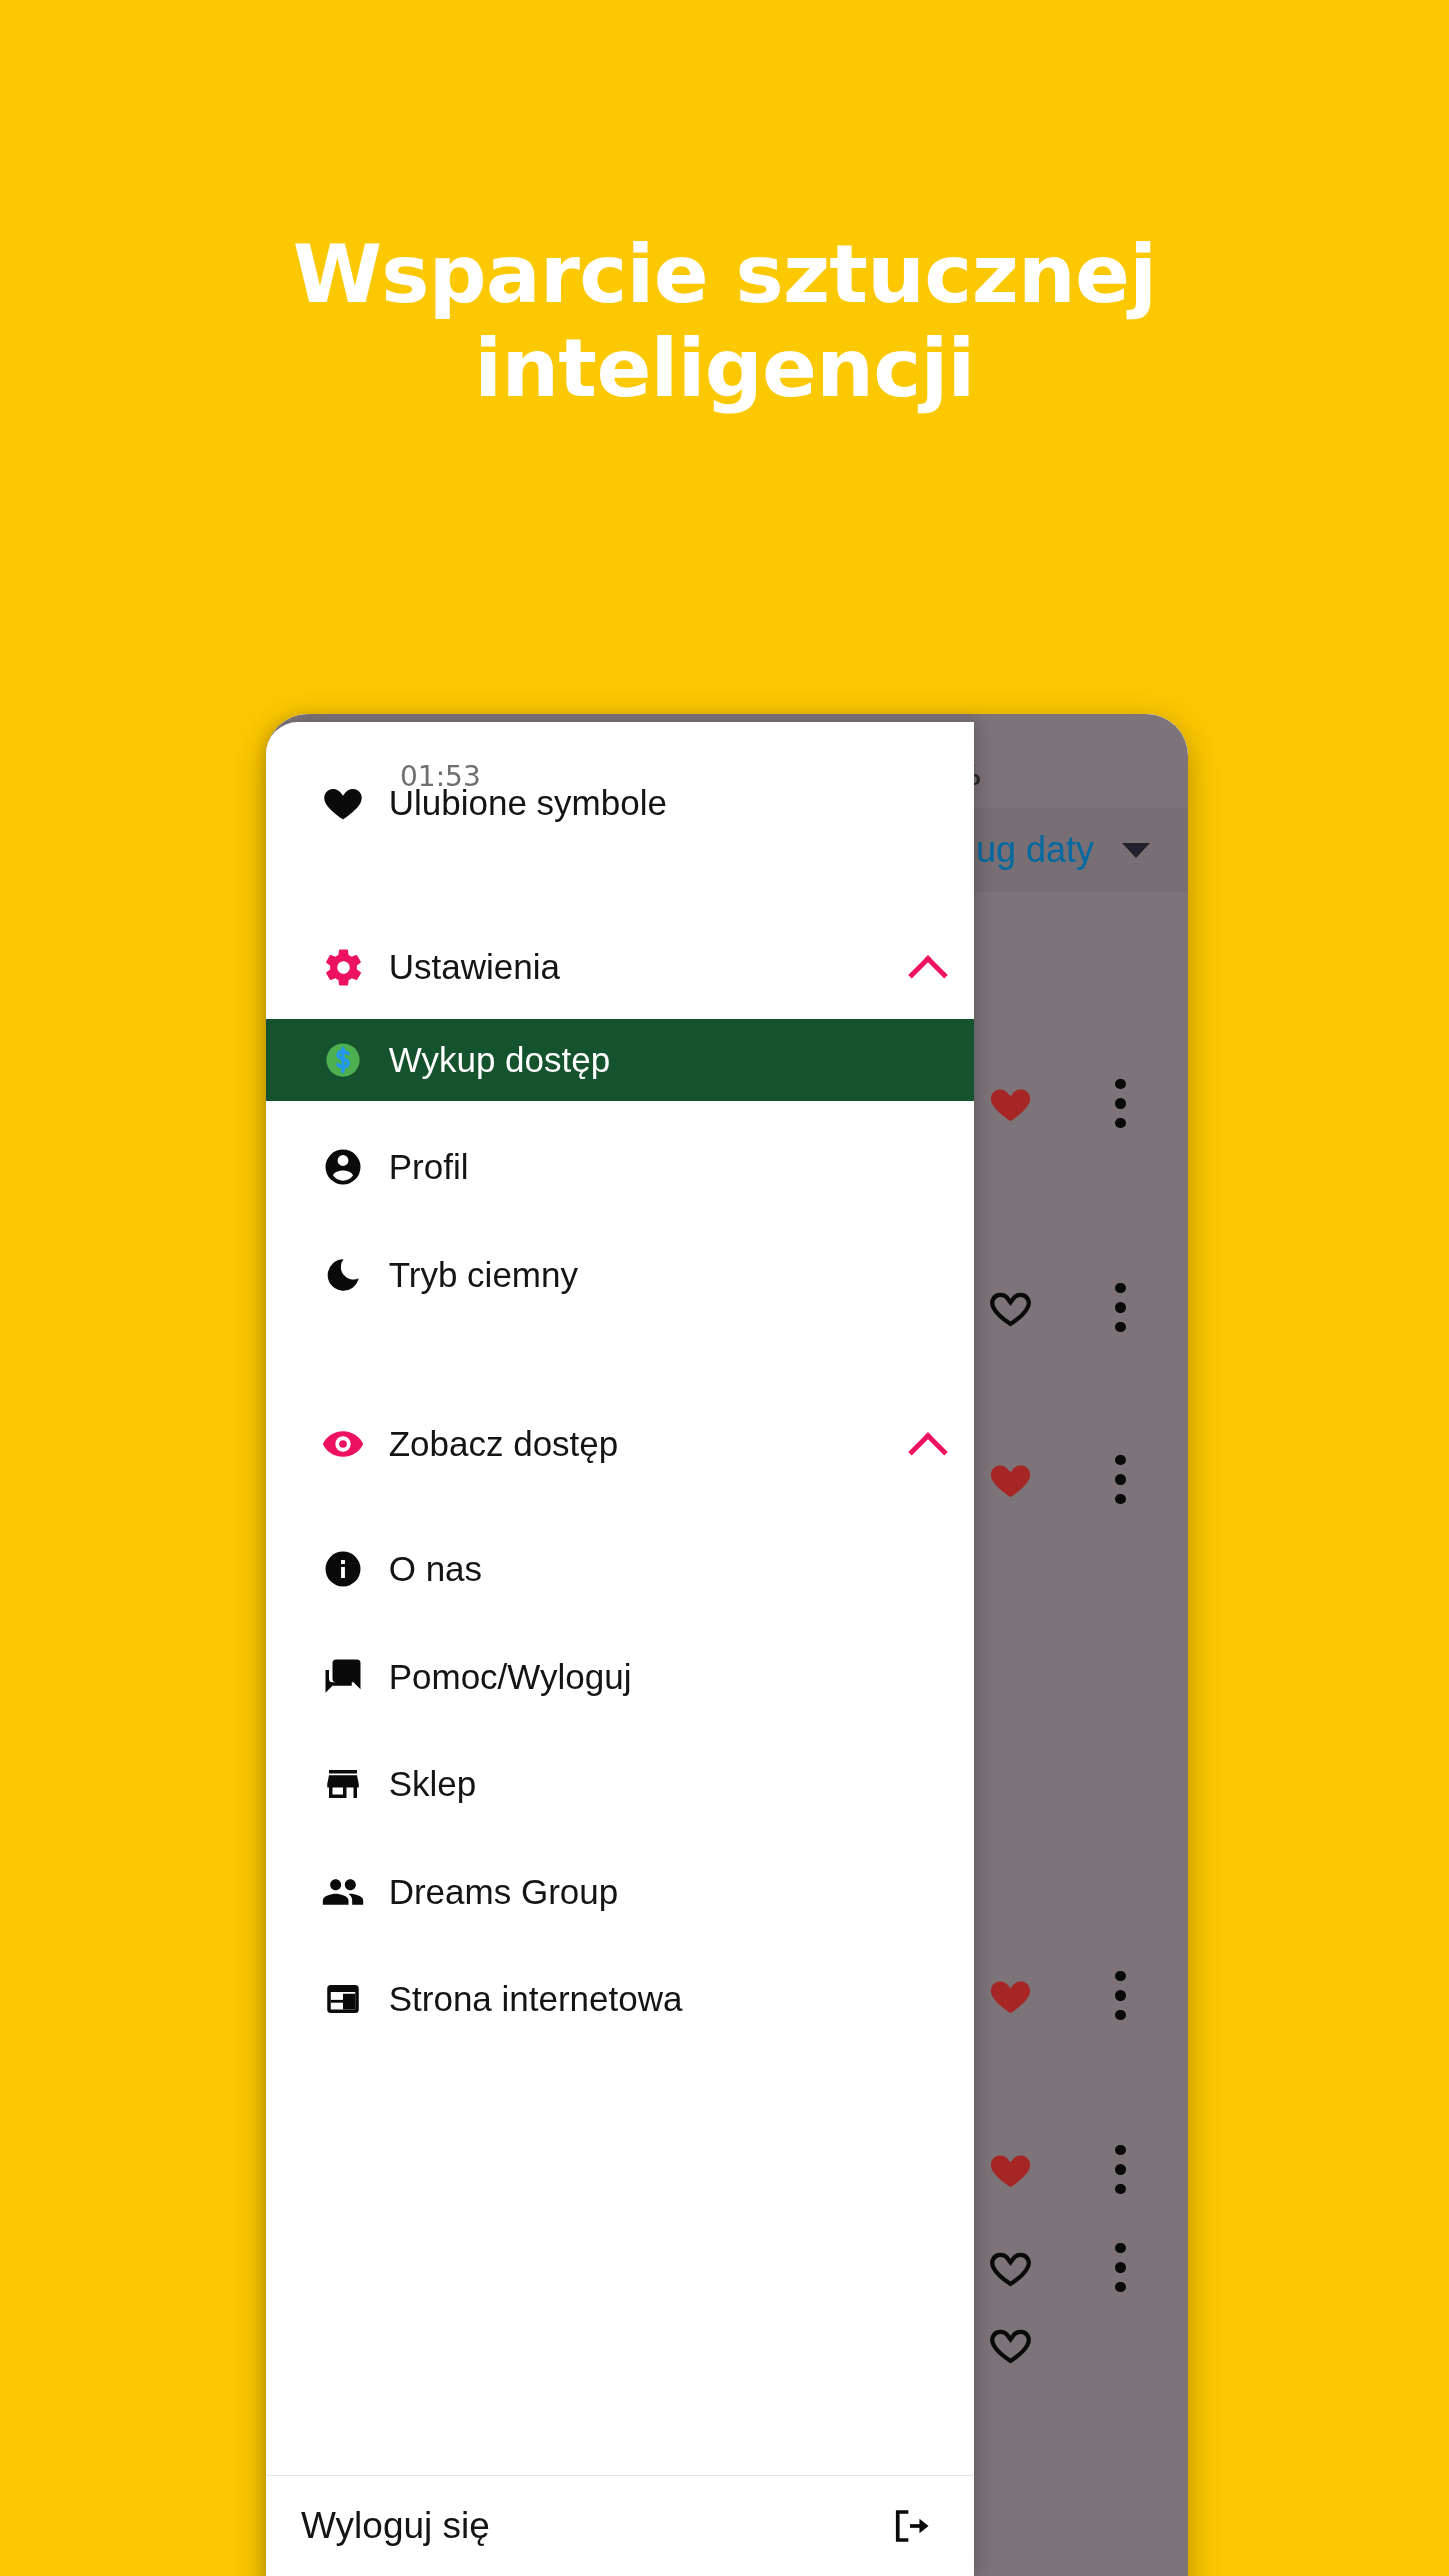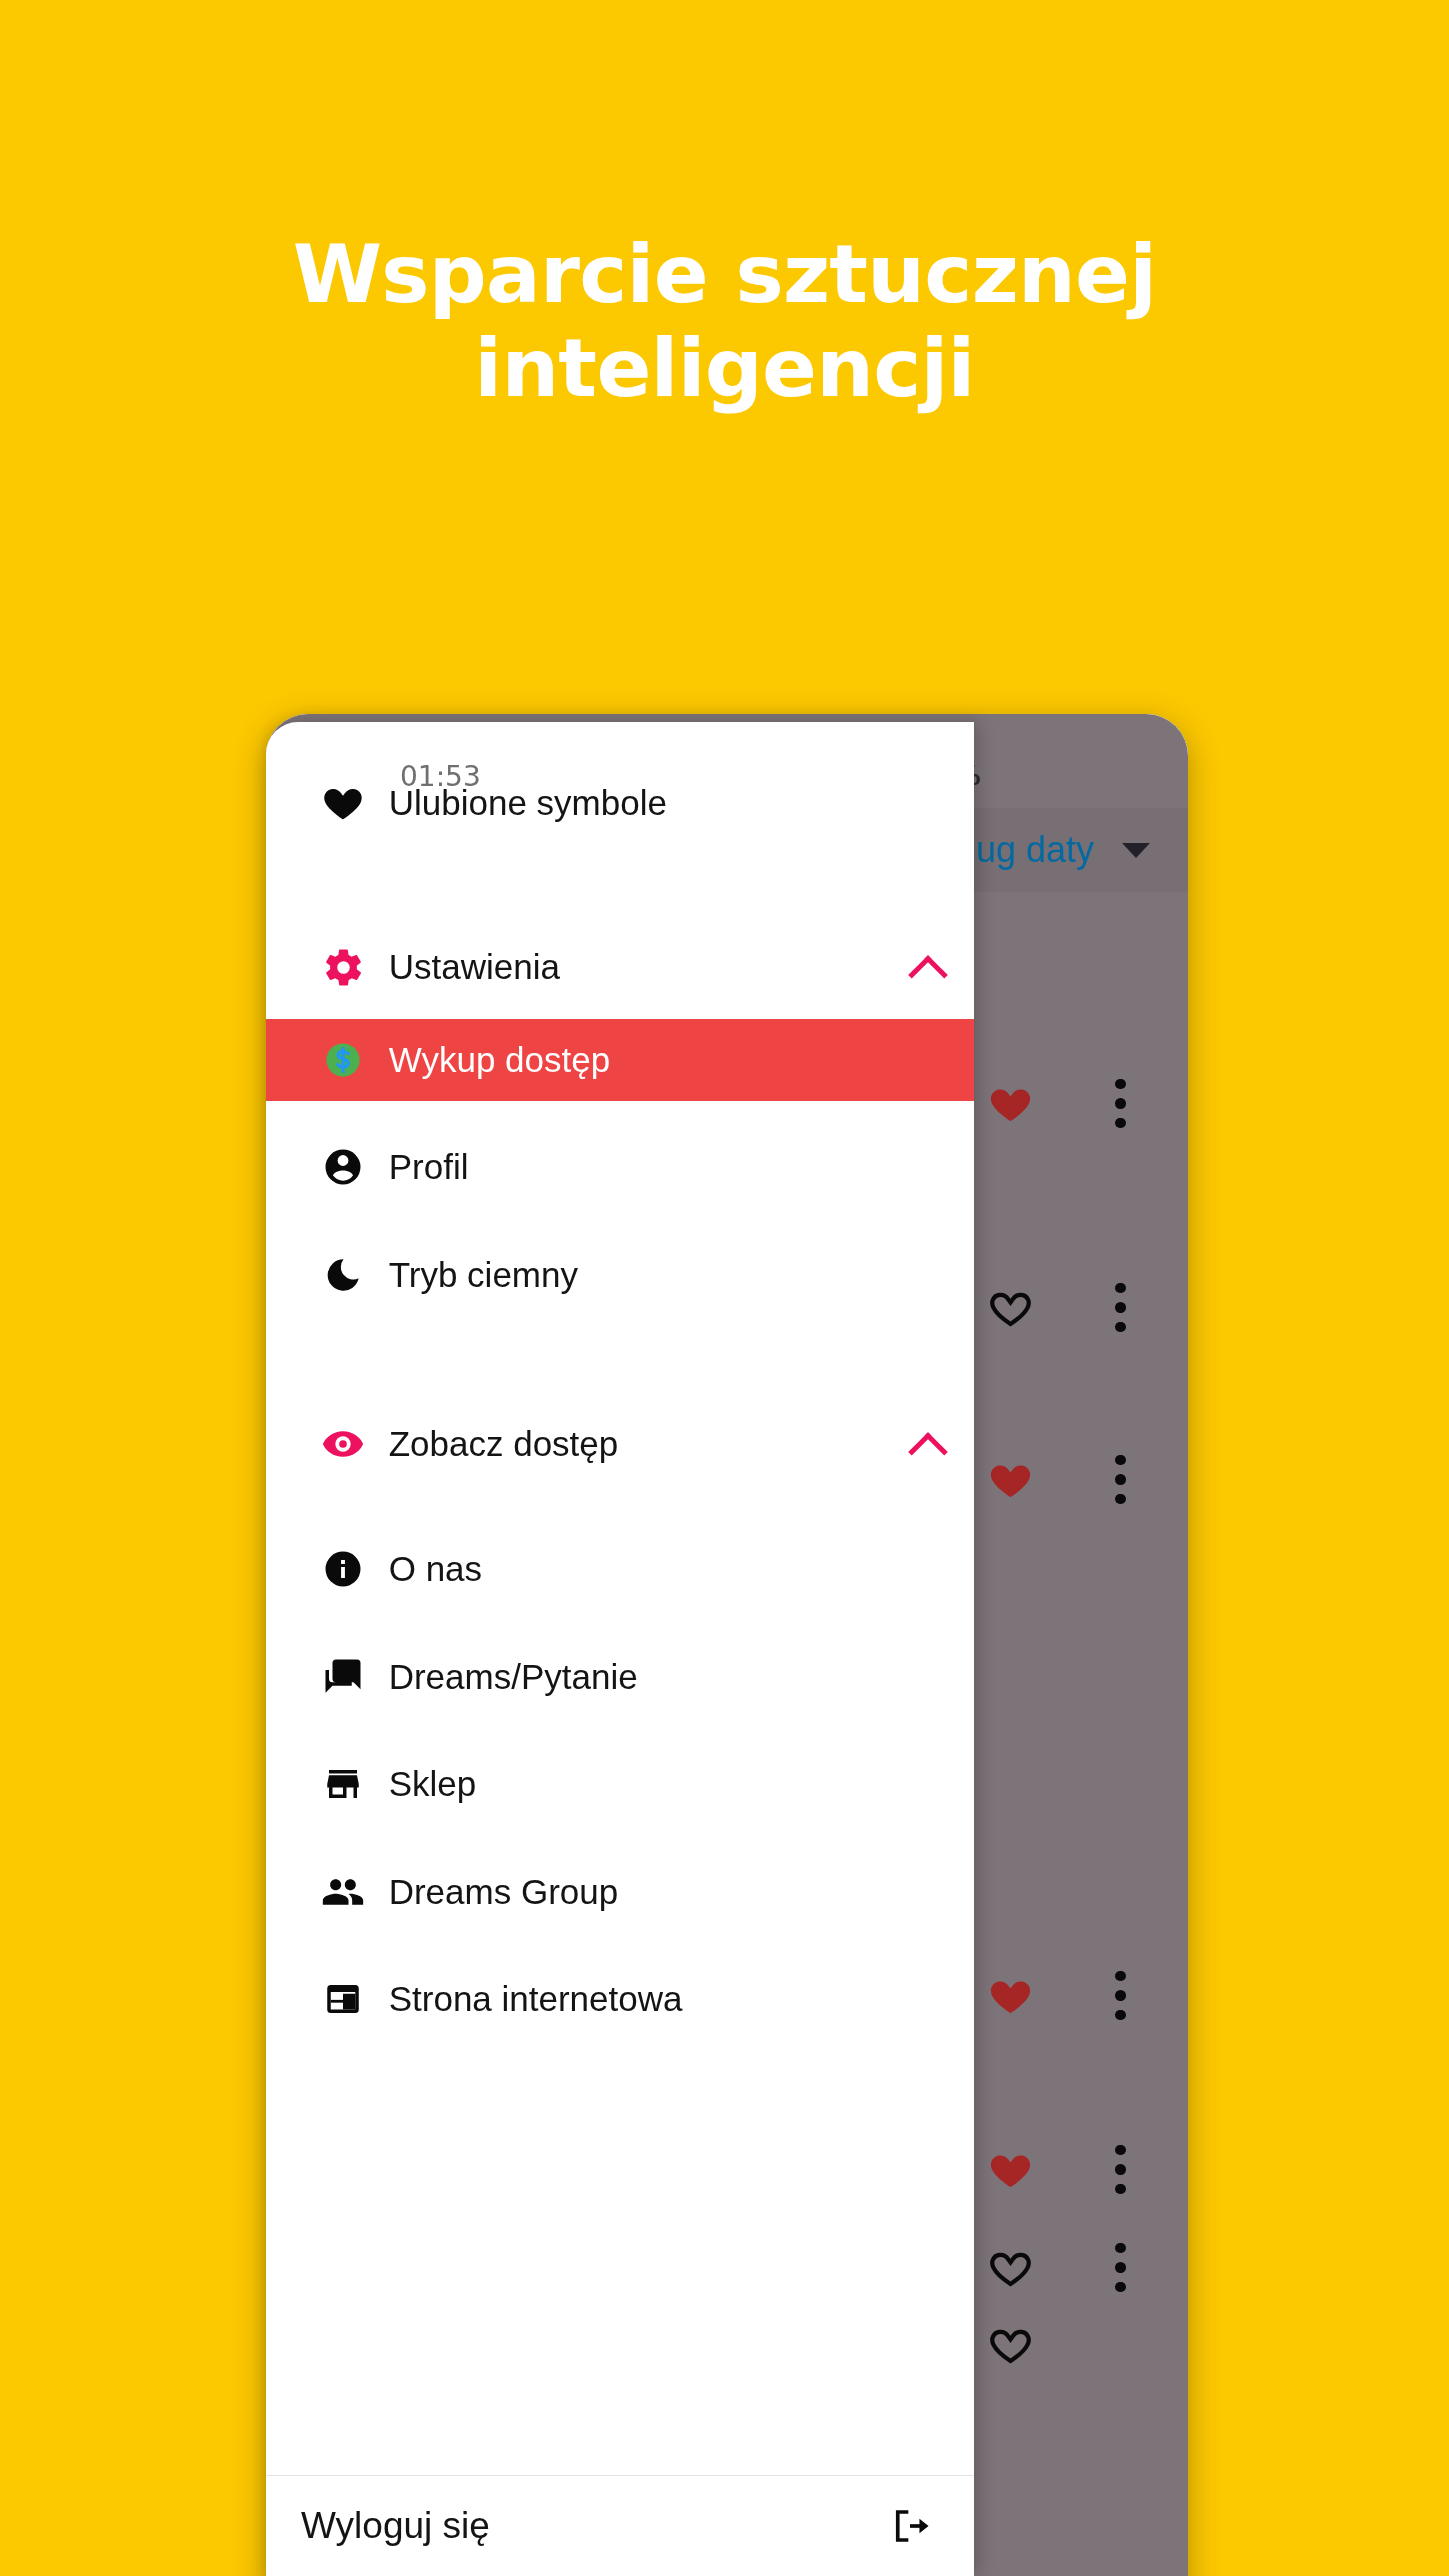--- a/index.html
+++ b/index.html
@@ -203,21 +203,21 @@
     color: #141414;
     margin-left: 6.7px;
     white-space: nowrap;
   }
   .drow .trail {
     margin-left: auto;
     display: flex; align-items: center; gap: 17.4px;
   }
   .drow.section-head .lbl { color: #141414; }
   .drow.active {
-    background: #ef4444;
+    background: #14532d;
   }
   .drow.active .lbl { color: #ffffff; }
 
   .spacer-xs { height: 10.7px; }
   .spacer-s  { height: 25.5px; }
   .spacer-m  { height: 43px; }
   .spacer-l  { height: 62px; }
 
   .chevron-up {
     width: 36px; height: 36px;
@@ -464,21 +464,21 @@
   </div>
 
   <div class="spacer-s"></div>
 
   <div class="drow">
     <span class="ico">
       <svg viewBox="0 0 24 24" width="42" height="42">
           <path fill="#0a0a0a" d="M20 2H8a2 2 0 00-2 2v9a2 2 0 002 2h10l4 4V4a2 2 0 00-2-2zM4 8H2v13l4-4h11v-2H6a2 2 0 01-2-2V8z"></path>
         </svg>
     </span>
-    <span class="lbl">Dreams/Pytanie</span>
+    <span class="lbl">Pomoc/Wyloguj</span>
   </div>
 
   <div class="spacer-s"></div>
 
   <div class="drow">
     <span class="ico">
       <svg viewBox="0 0 24 24" width="42" height="42">
           <path fill="#0a0a0a" d="M20 4H4v2h16V4zm1 10v-2l-1-5H4l-1 5v2h1v6h10v-6h4v6h2v-6h1zm-9 4H6v-4h6v4z"></path>
         </svg>
     </span>

